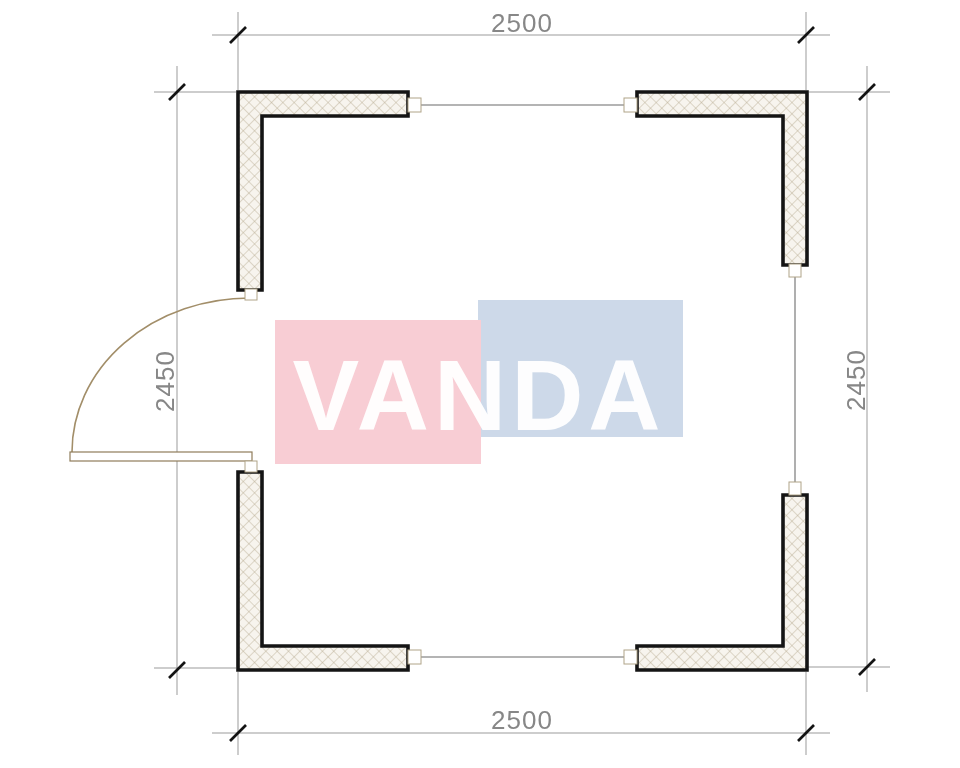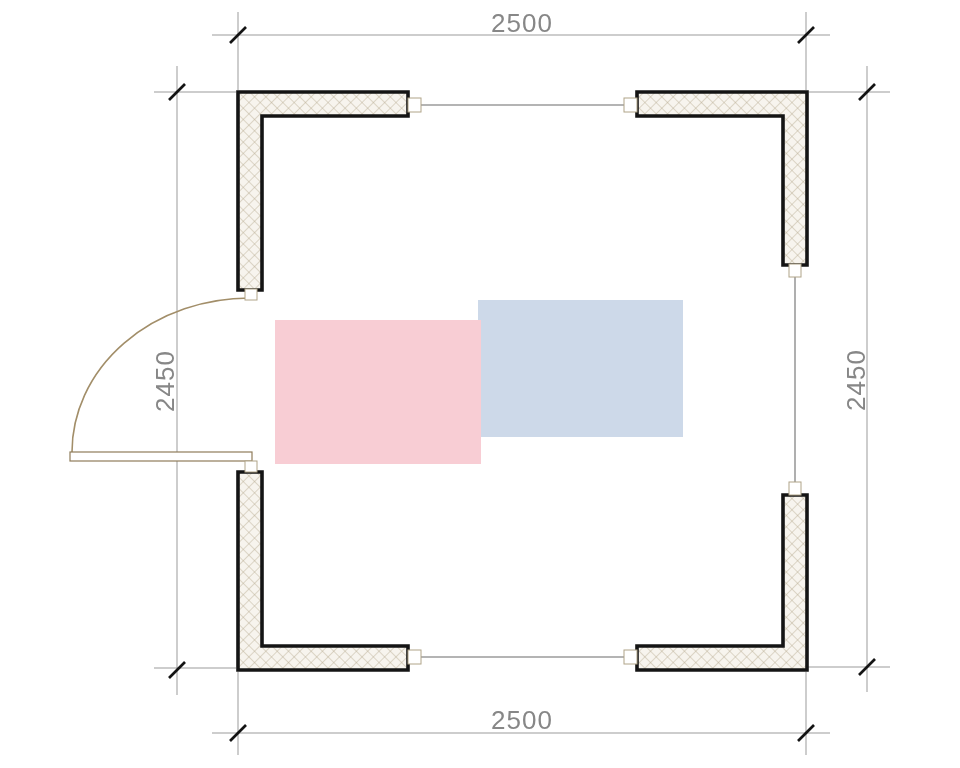--- a/index.html
+++ b/index.html
@@ -27,20 +27,21 @@
   }
   .dim-label.vert{transform:translate(-50%,-50%) rotate(-90deg);}
 </style>
 </head>
 <body>
 
 <div class="stage">
 
   <div class="abs wm-blue"></div>
   <div class="abs wm-pink"></div>
+  <div class="abs wm-text">VANDA</div>
 
   <svg class="abs plan-svg" width="960" height="768" viewBox="0 0 960 768">
     <defs>
       <pattern id="crosshatch" patternUnits="userSpaceOnUse" width="8" height="8" patternTransform="rotate(45)">
         <rect width="8" height="8" fill="#f7f4ee"></rect>
         <path d="M0 0 H8 M0 0 V8" stroke="#b9ad92" stroke-width="0.9" fill="none"></path>
       </pattern>
     </defs>
 
     <g stroke="#9b9b9b" stroke-width="1">

